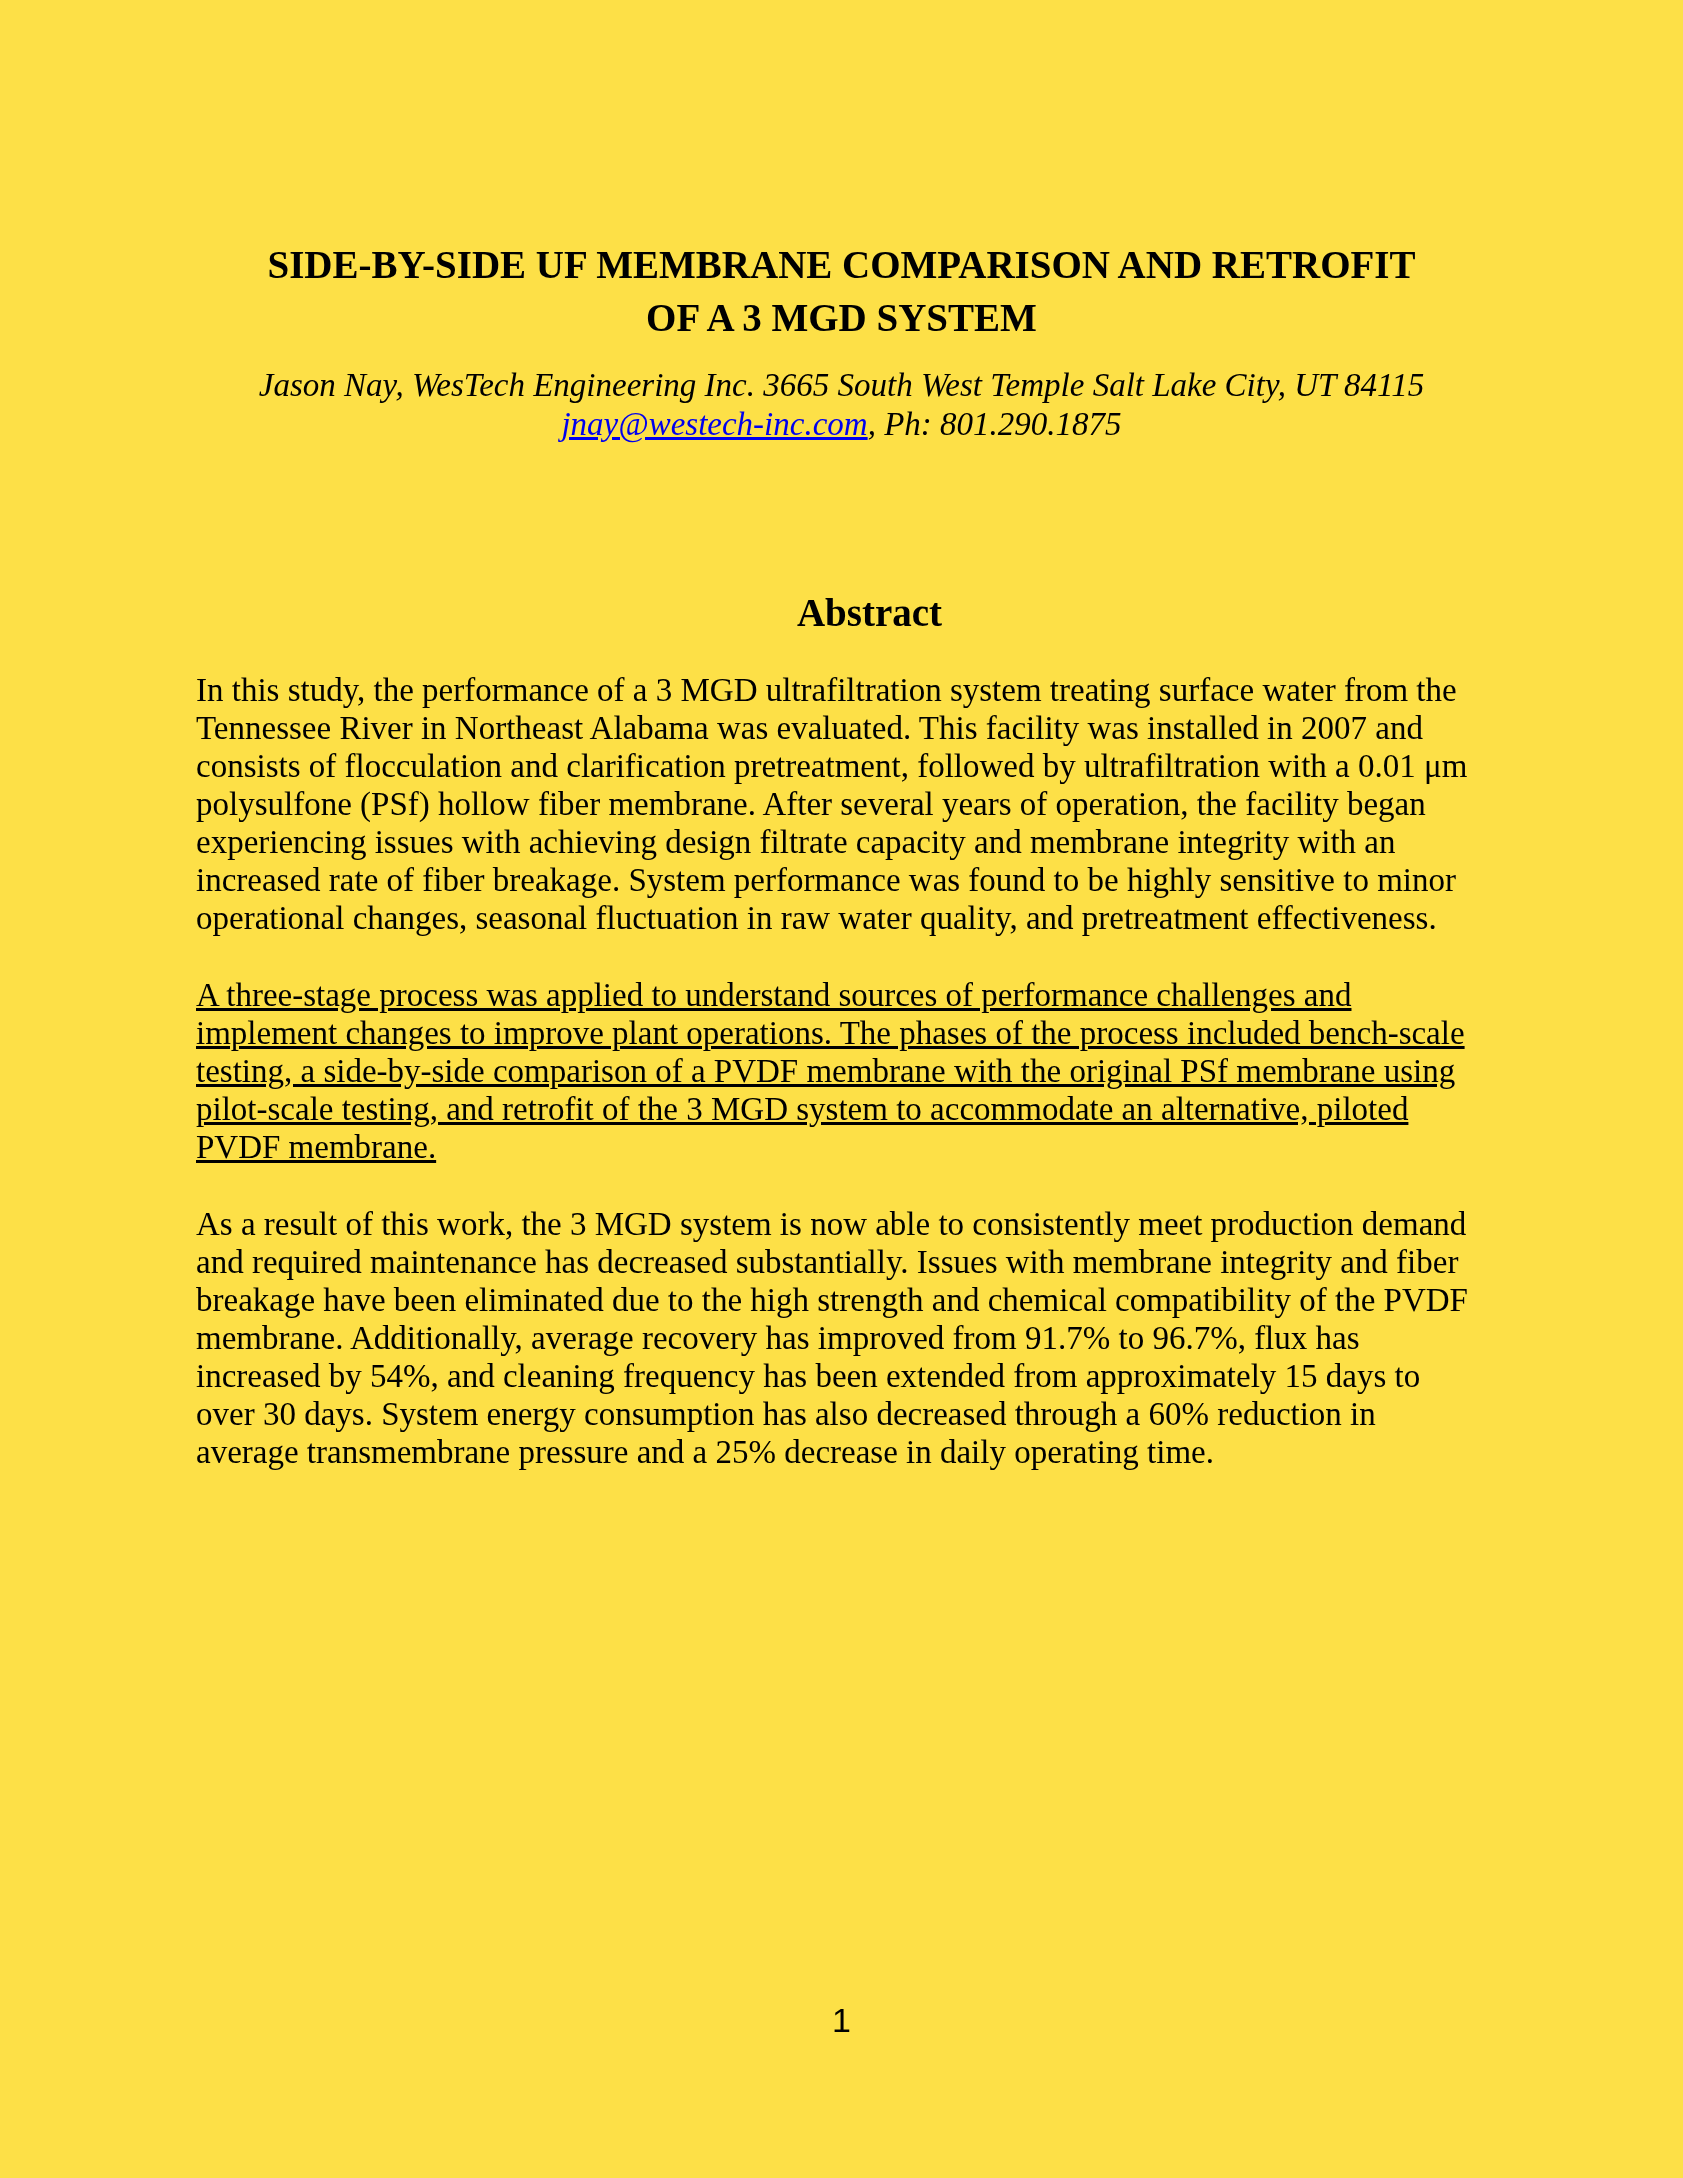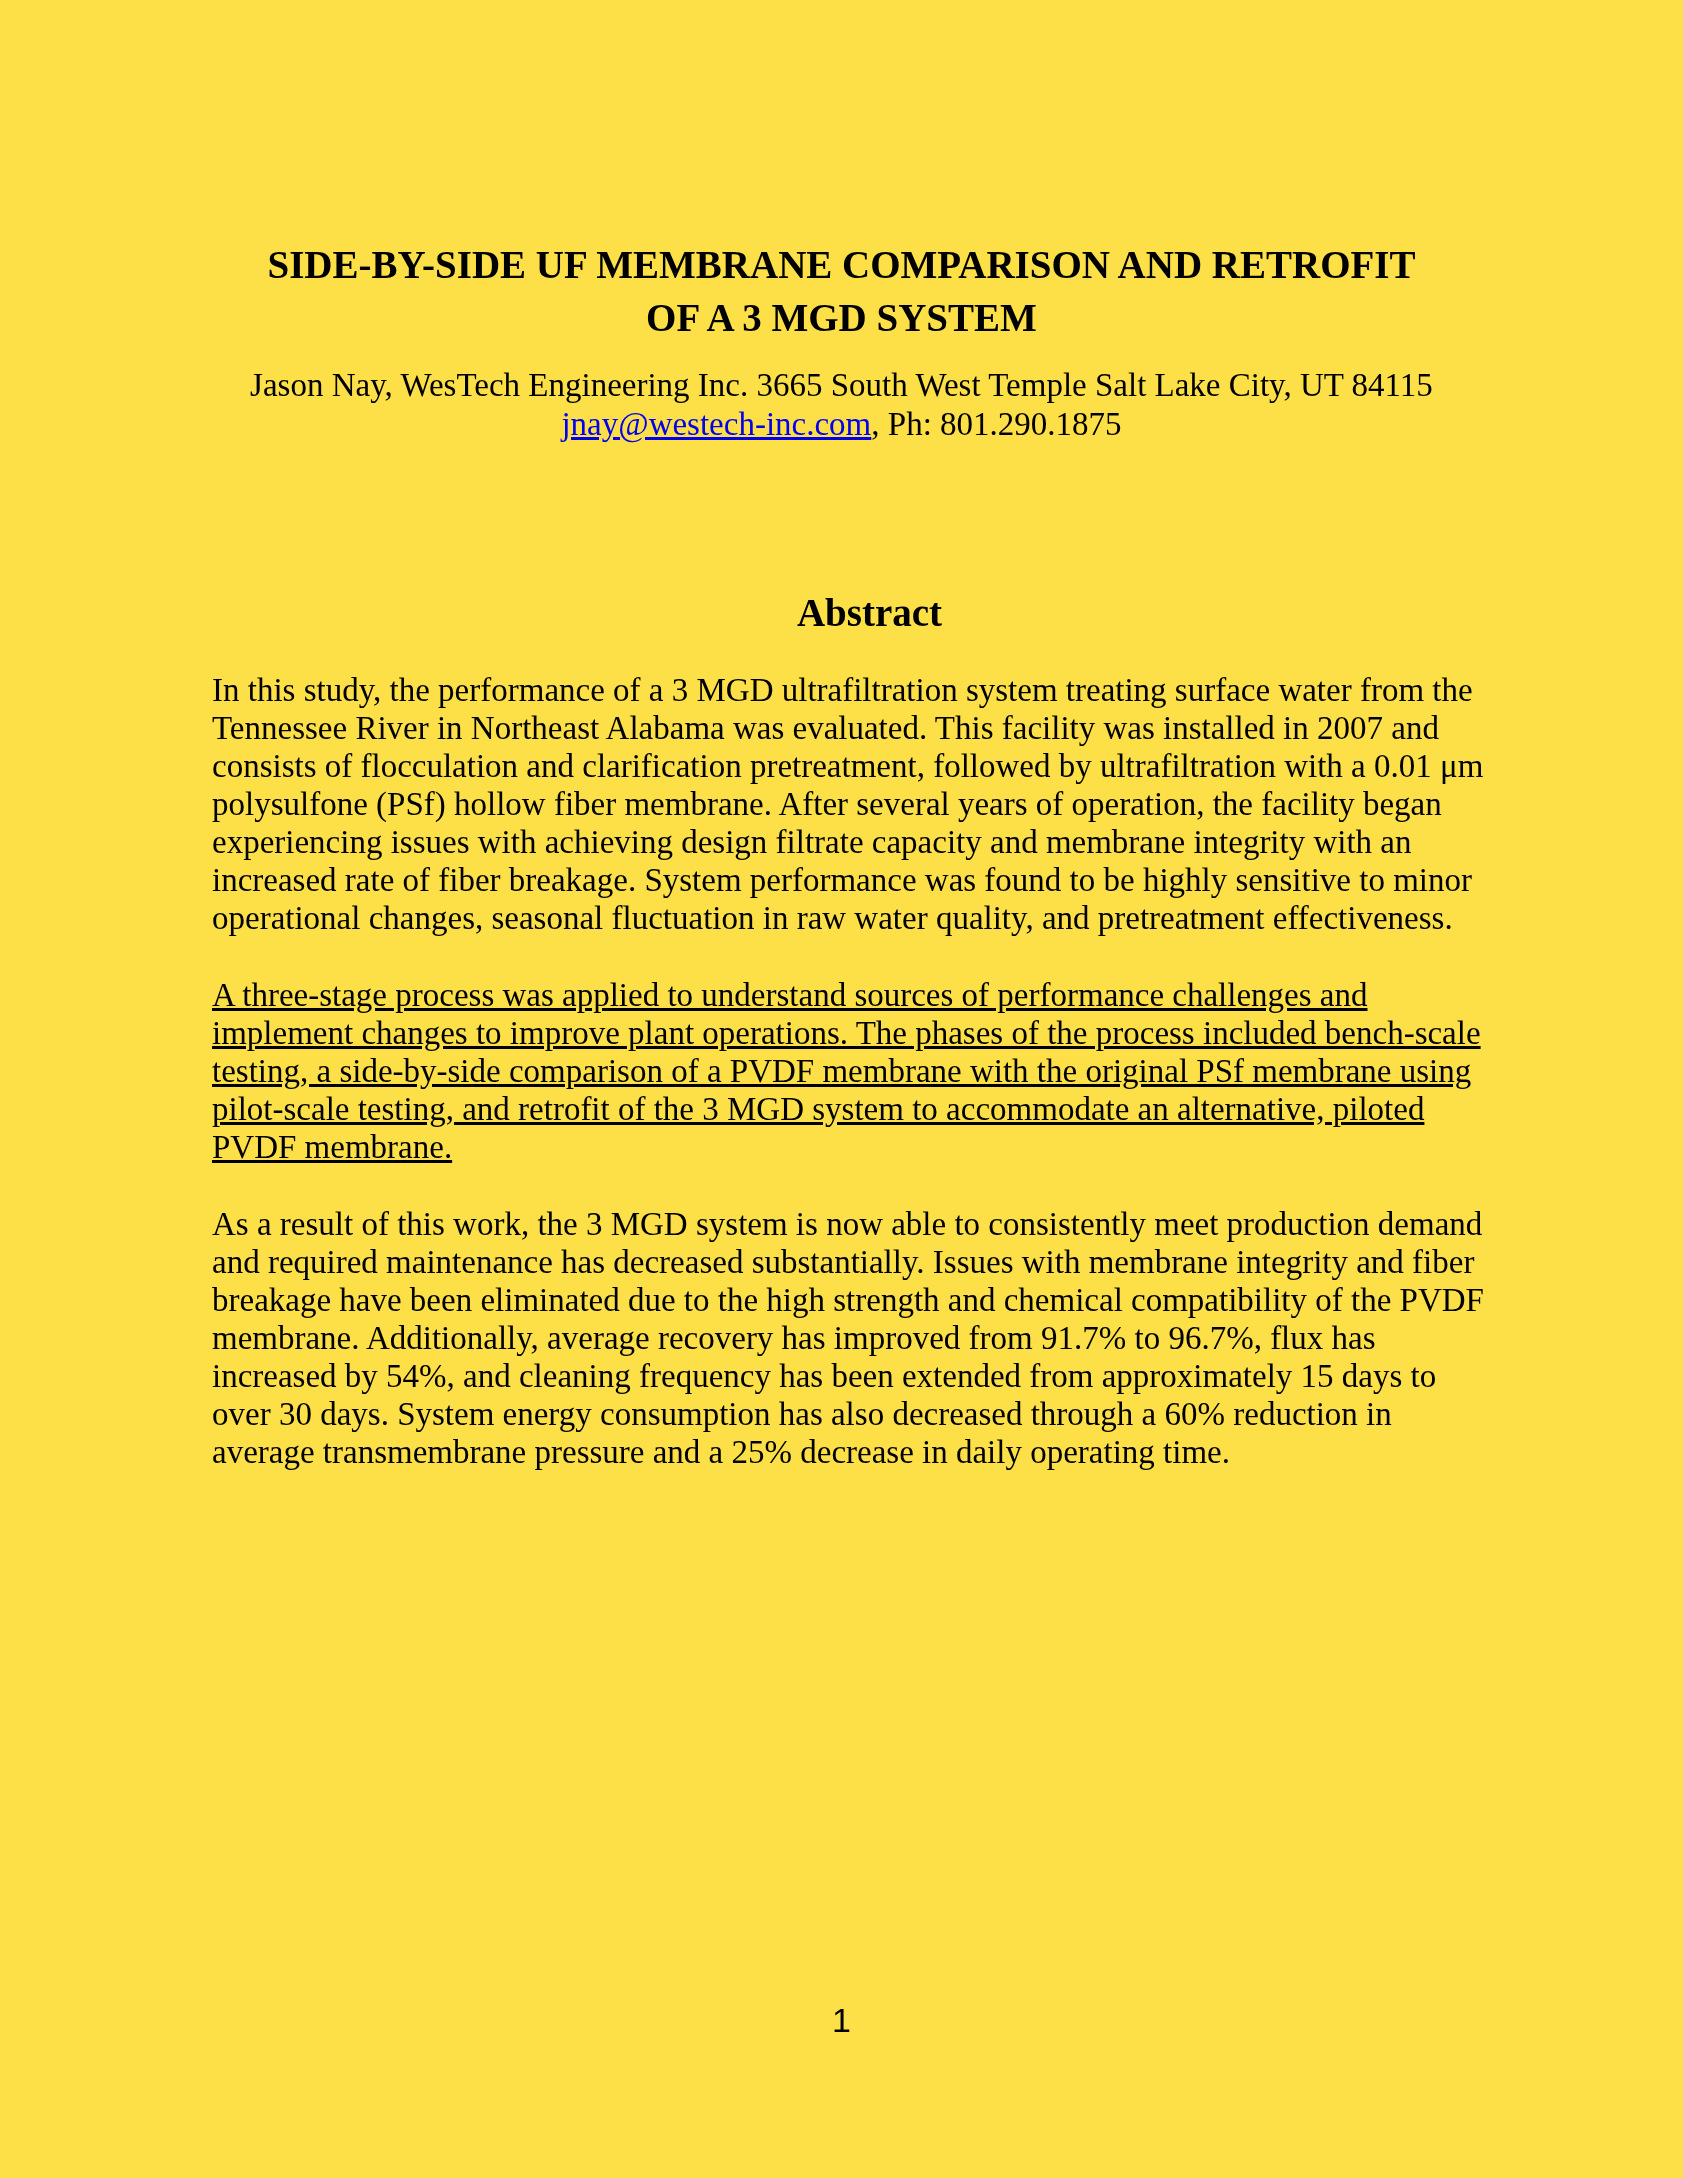--- a/index.html
+++ b/index.html
@@ -27,20 +27,21 @@
     line-height: 53px;
     margin: 0;
   }
   .paper-title span { display: block; }
   .authors {
     position: absolute;
     left: 0;
     top: 366px;
     width: 1683px;
     text-align: center;
+    font-style: italic;
     font-size: 33px;
     line-height: 39px;
   }
   .author-line { display: block; }
   .email-link {
     color: #0000EE;
     text-decoration: underline;
     cursor: pointer;
   }
   .abstract-heading {
@@ -50,21 +51,21 @@
     width: 1683px;
     text-align: center;
     font-weight: bold;
     font-size: 39px;
     line-height: 44px;
     margin: 0;
     padding-left: 28px;
   }
   .body-par {
     position: absolute;
-    left: 212px;
+    left: 196px;
     width: 1356px;
     font-size: 33px;
     line-height: 38px;
     white-space: pre-line;
     margin: 0;
     text-align: left;
   }
   #par1 { top: 671px; }
   #par2 { top: 976px; text-decoration: underline; }
   #par3 { top: 1205px; }

